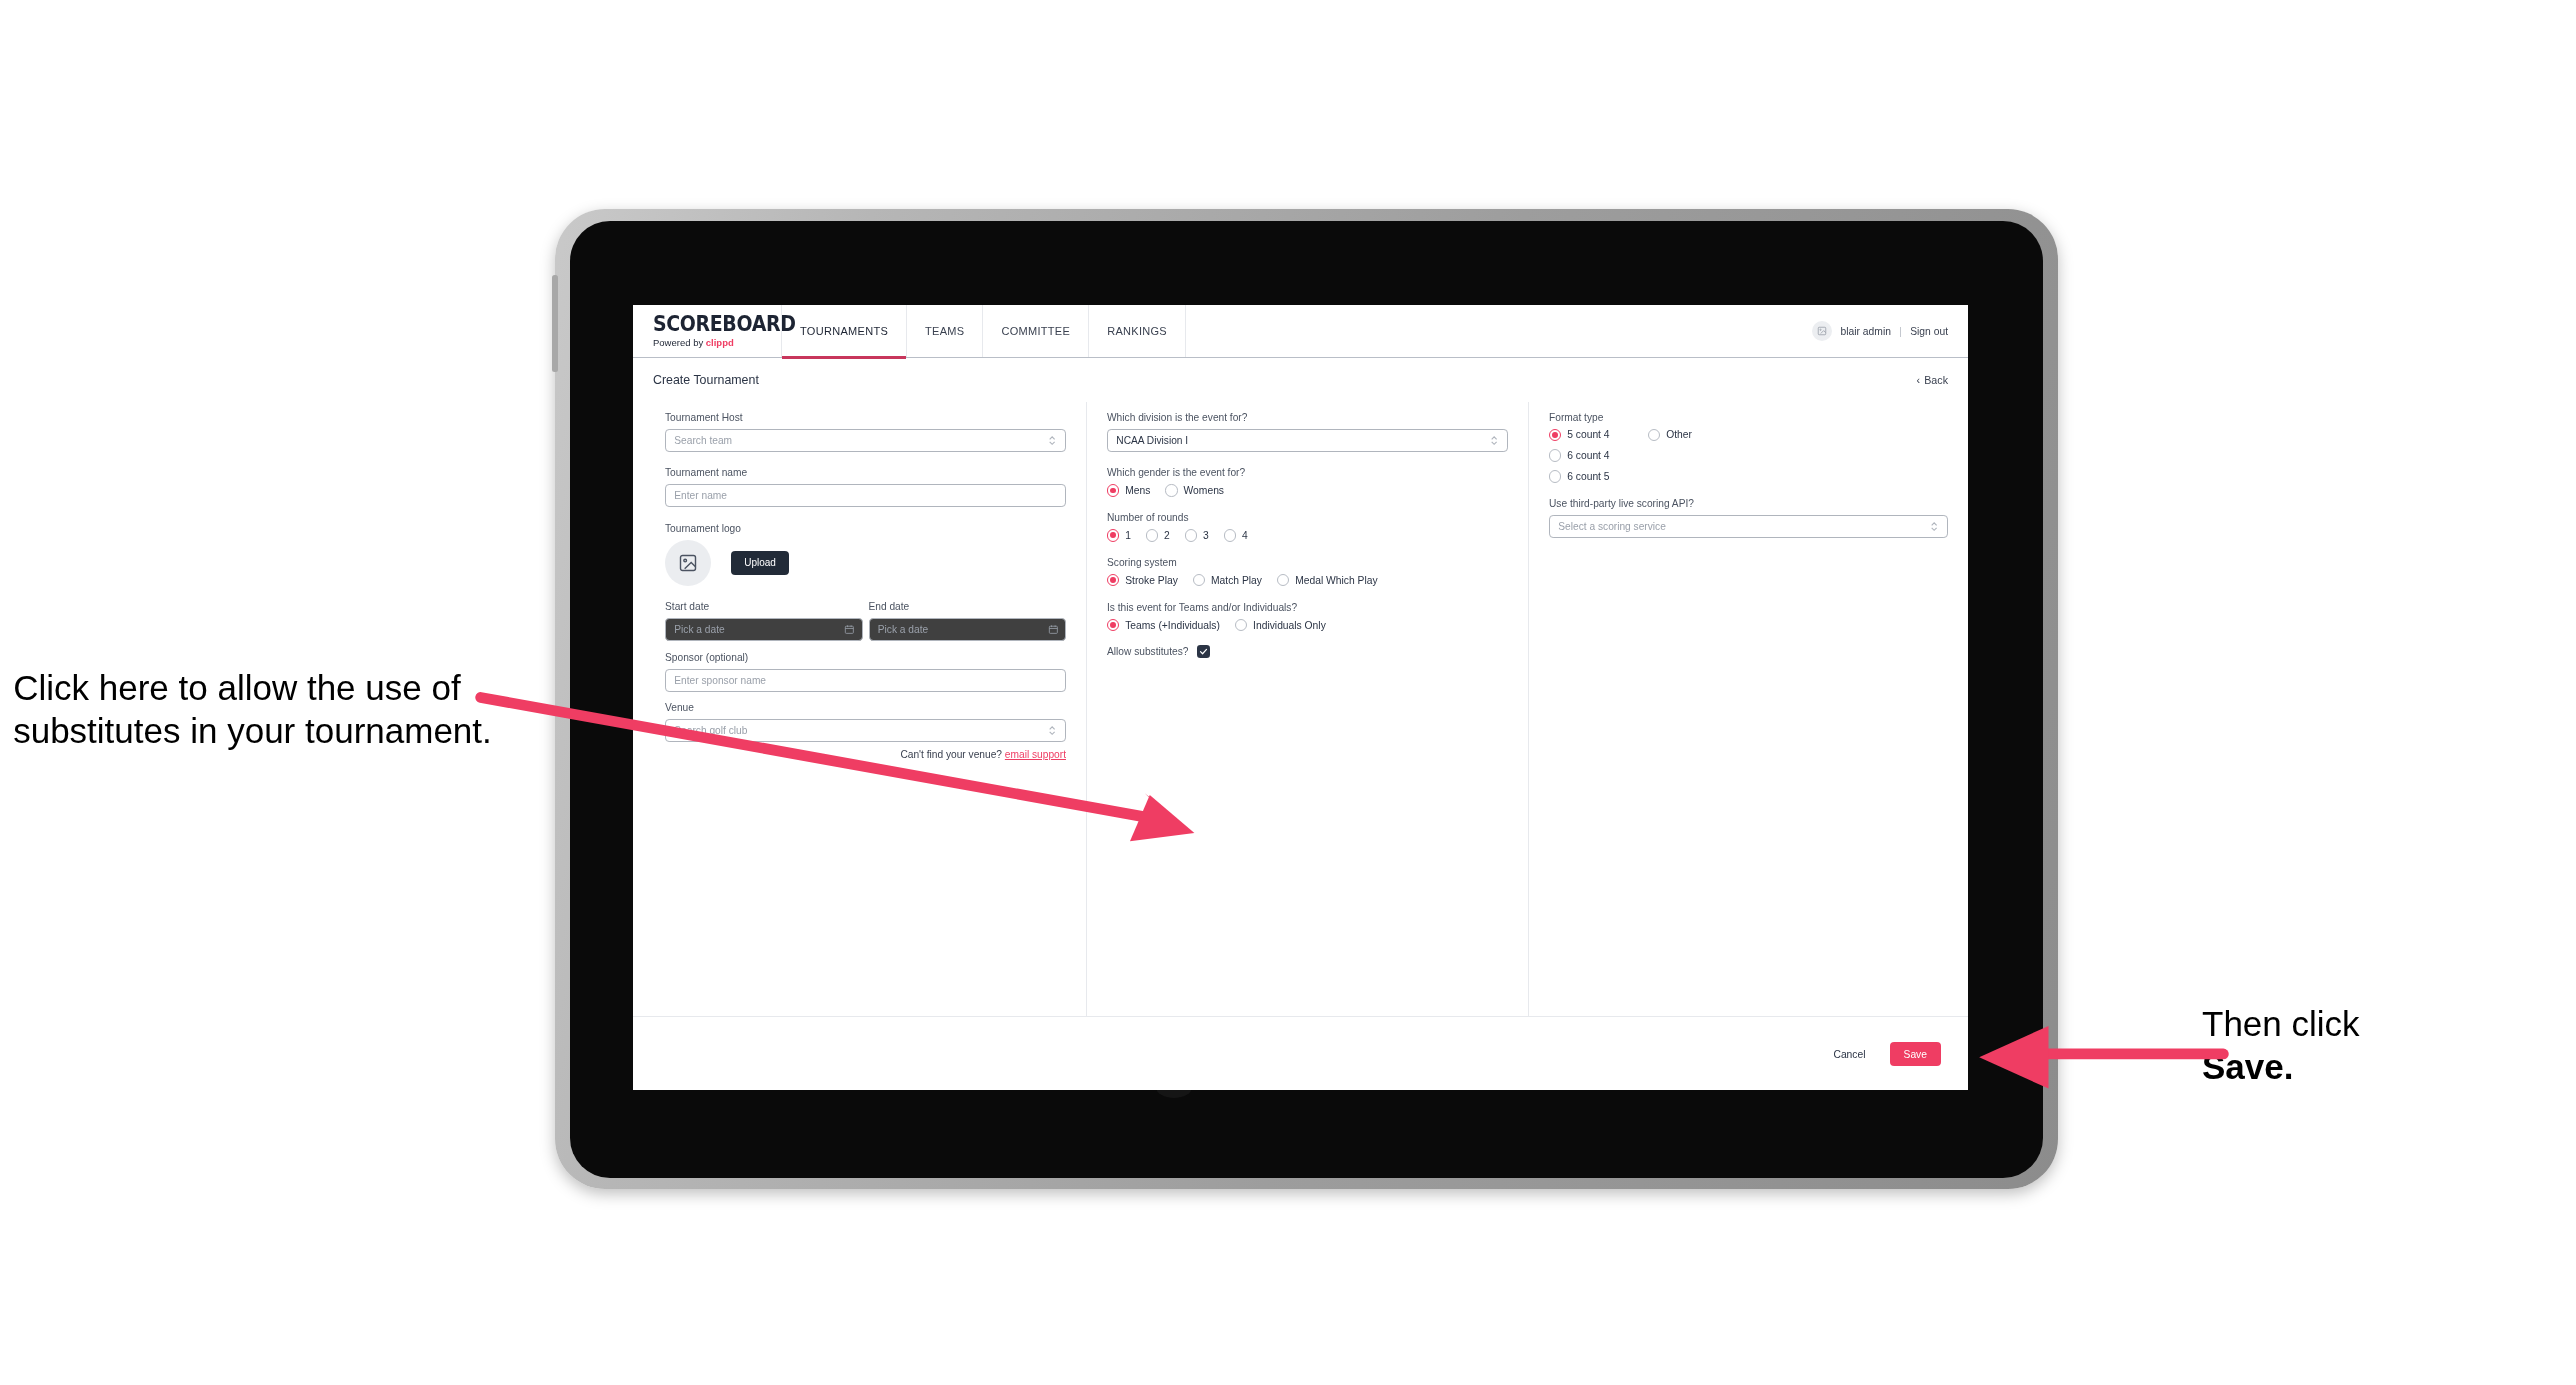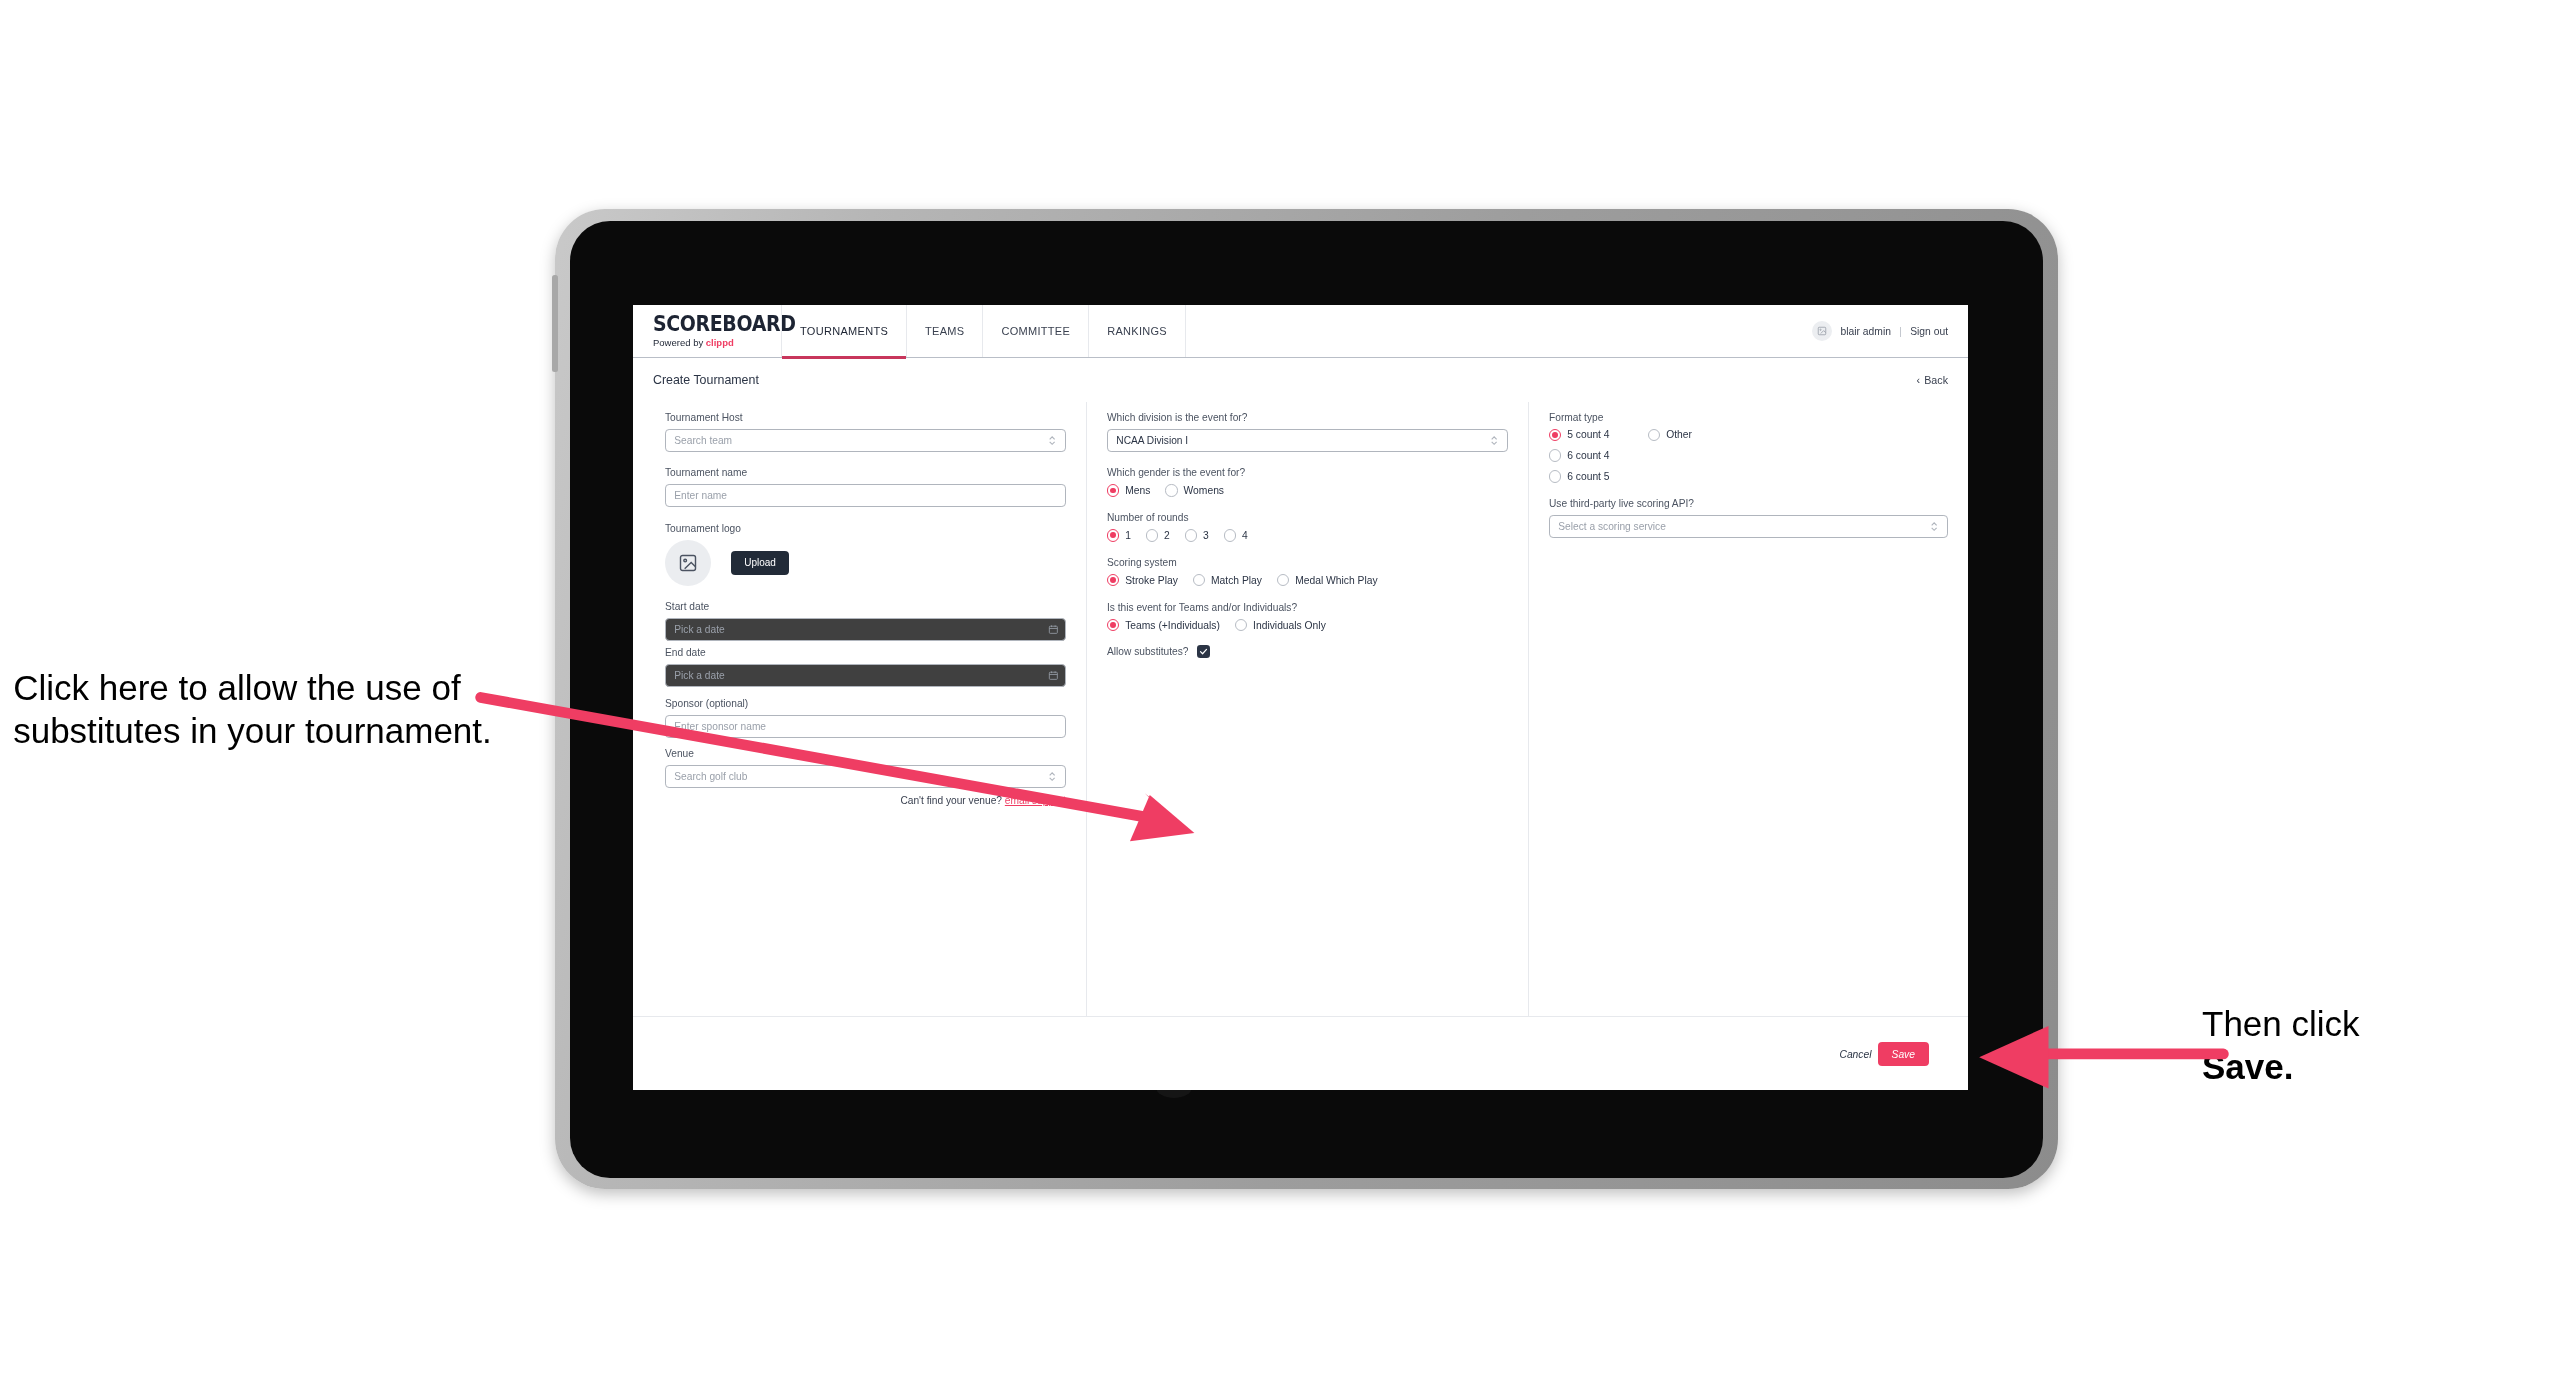--- a/index.html
+++ b/index.html
@@ -105,21 +105,21 @@
   #logo-circle{
     width:46px;height:46px;border-radius:50%;background:#ebedf0;
     display:flex;align-items:center;justify-content:center;color:#4b5361;
   }
   #upload-btn{
     background:#222b38;color:#fff;font-size:10px;border-radius:4.1px;
     padding:6.6px 13.2px;cursor:pointer;
   }
 
   
-  #dates-row{display:flex;gap:6px;flex-direction:column;}
+  #dates-row{display:flex;gap:6px;}
   .date-col{flex:1;}
   .date-box{
     height:23px;border:0.8px solid #b0b5bd;border-radius:4.1px;background:#404040;
     display:flex;align-items:center;justify-content:space-between;
     padding:0 6.6px 0 8.3px;box-sizing:border-box;font-size:10.2px;color:#9aa0aa;
   }
 
   #venue-help{
     text-align:right;font-size:10.2px;color:#3a4150;margin-top:6.6px;
   }
@@ -146,21 +146,21 @@
   #subs-label{font-size:10.2px;color:#4b5361;}
   #subs-checkbox{
     width:13.2px;height:13.2px;border-radius:3.3px;background:#2b3445;
     display:flex;align-items:center;justify-content:center;cursor:pointer;
   }
 
   
   #footer{
     height:75px;border-top:0.8px solid #e7e9ed;background:#fff;
     display:flex;align-items:center;justify-content:flex-end;
-    padding-right:39px;gap:6px;box-sizing:border-box;font-style:italic;
+    padding-right:27px;gap:24px;box-sizing:border-box;
   }
   #cancel-btn{font-size:10.3px;color:#2b3445;cursor:pointer;}
   #save-btn{
     background:#ef3d63;color:#fff;font-size:10.3px;border-radius:4.1px;
     padding:6.6px 14px;cursor:pointer;
   }
 
   
   .annot{
     position:absolute;font-family:"Liberation Sans", sans-serif;

